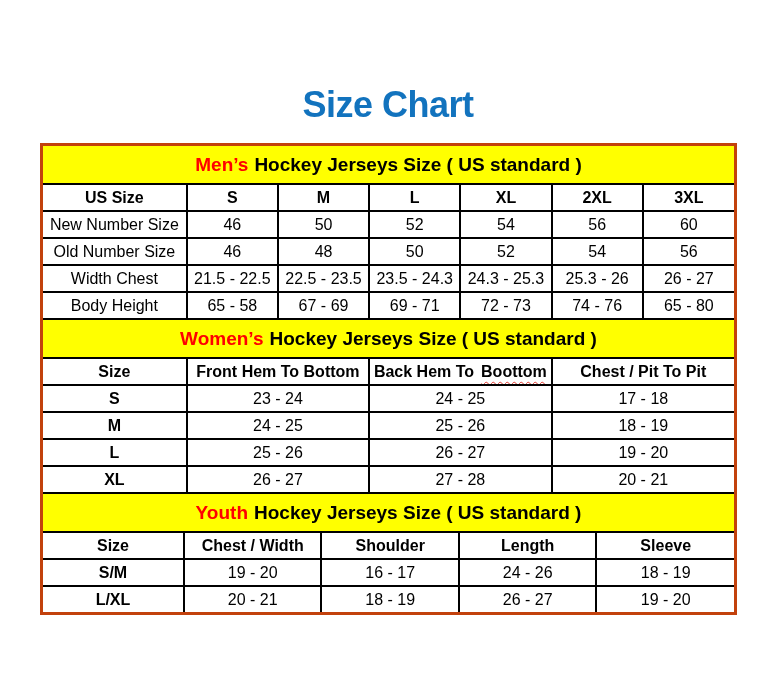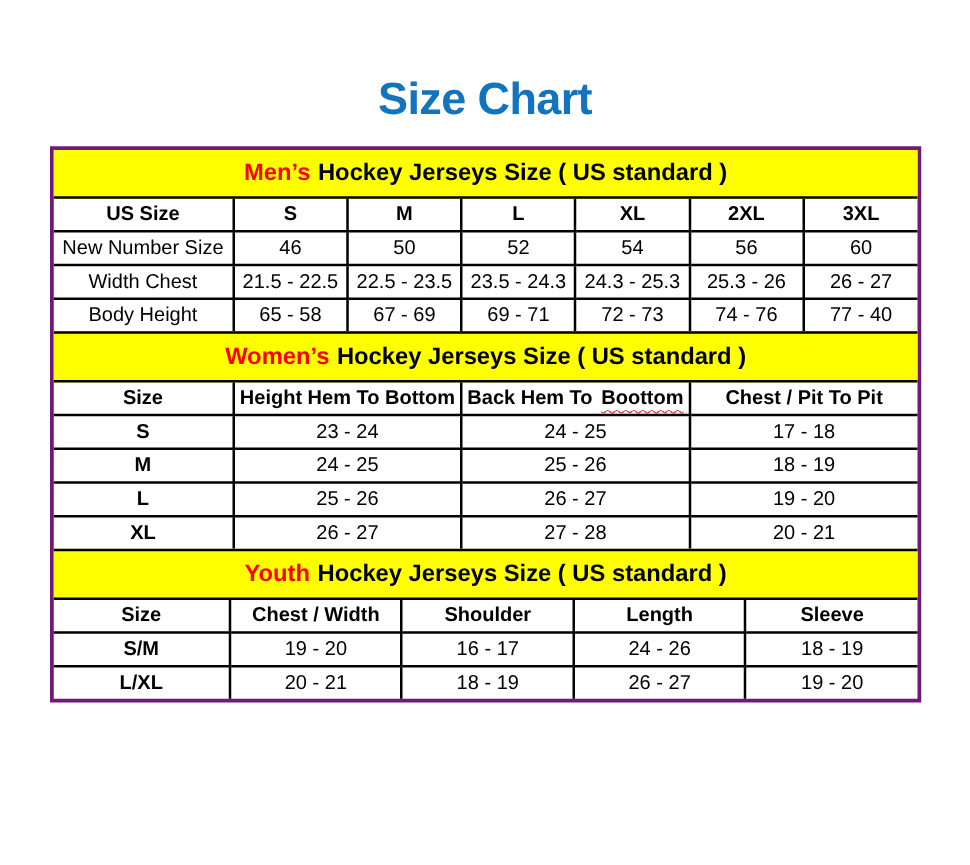--- a/index.html
+++ b/index.html
@@ -5,31 +5,31 @@
   html, body {
     margin: 0; padding: 0;
     width: 776px; height: 692px;
     background: #ffffff;
     overflow: hidden;
     font-family: "Liberation Sans", sans-serif;
     color: #000;
   }
   .title {
     margin: 0;
-    padding-top: 58px;
+    padding-top: 84px;
     text-align: center;
     font-size: 36px;
     font-weight: bold;
     letter-spacing: -0.5px;
     color: var(--title_blue, #1273BE);
   }
   .chart {
     width: 691px;
     margin: 17px 0 0 40px;
-    border: 3px solid #701a75;
+    border: 3px solid #c2410c;
   }
   .band {
     background: var(--band_yellow, #FFFF00);
     text-align: center;
     font-weight: bold;
     font-size: 19px;
     line-height: 21px;
     padding: 8px 2px;
     border-top: 2px solid #000;
     border-bottom: 2px solid #000;
@@ -105,55 +105,64 @@
     <tr>
       <td class="rowlabel">New Number Size</td>
       <td>46</td>
       <td>50</td>
       <td>52</td>
       <td>54</td>
       <td>56</td>
       <td>60</td>
     </tr>
     <tr>
+      <td class="rowlabel">Old Number Size</td>
+      <td>46</td>
+      <td>48</td>
+      <td>50</td>
+      <td>52</td>
+      <td>54</td>
+      <td>56</td>
+    </tr>
+    <tr>
       <td class="rowlabel">Width Chest</td>
       <td>21.5 - 22.5</td>
       <td>22.5 - 23.5</td>
       <td>23.5 - 24.3</td>
       <td>24.3 - 25.3</td>
       <td>25.3 - 26</td>
       <td>26 - 27</td>
     </tr>
     <tr>
       <td class="rowlabel">Body Height</td>
       <td>65 - 58</td>
       <td>67 - 69</td>
       <td>69 - 71</td>
       <td>72 - 73</td>
       <td>74 - 76</td>
-      <td>77 - 40</td>
+      <td>65 - 80</td>
     </tr>
     </tbody>
   </table>
 
   <div class="band">
     <span class="accent">Women’s</span><span>Hockey Jerseys Size ( US standard )</span>
   </div>
 
   <table class="t-womens">
     <colgroup>
         <col class="c0">
         <col class="c">
         <col class="c">
         <col class="c">
       </colgroup>
     <tbody>
     <tr>
       <th>Size</th>
-      <th>Height Hem To Bottom</th>
+      <th>Front Hem To Bottom</th>
       <th>
         <span>Back Hem To</span><span class="misspell">Boottom</span>
       </th>
       <th>Chest / Pit To Pit</th>
     </tr>
     <tr>
       <td class="rowlabel">S</td>
       <td>23 - 24</td>
       <td>24 - 25</td>
       <td>17 - 18</td>

